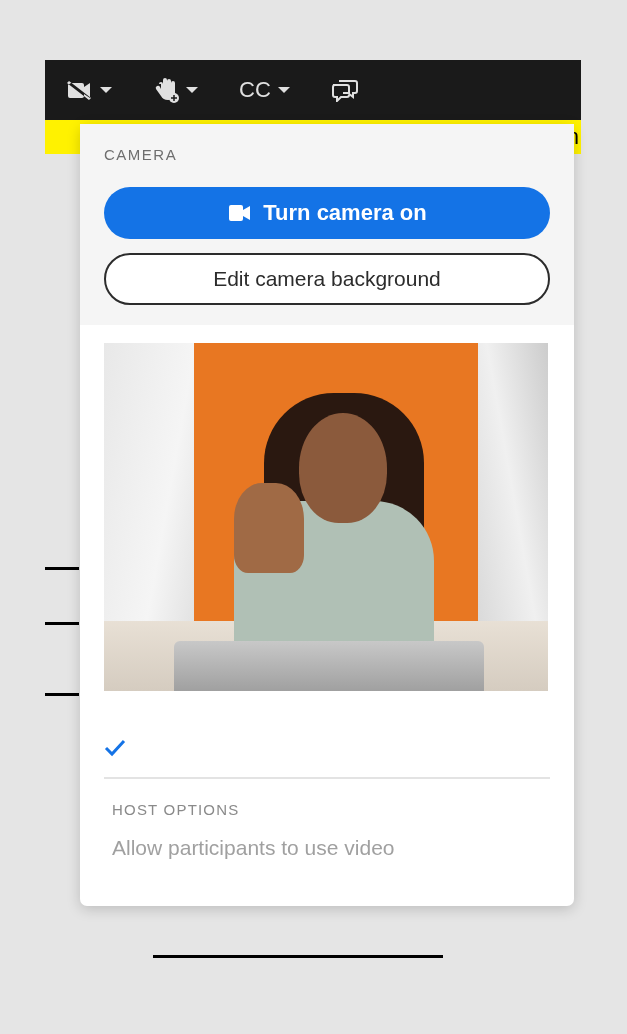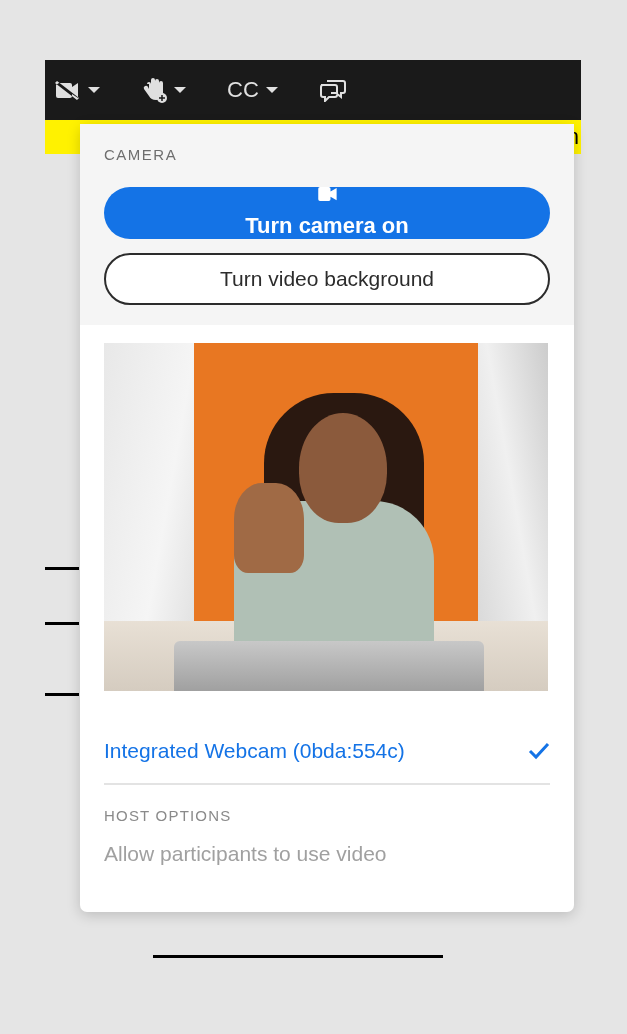--- a/index.html
+++ b/index.html
@@ -19,21 +19,21 @@
       position: absolute;
       left: 45px;
       top: 60px;
       width: 536px;
     }
     .toolbar {
       background: #1a1a1a;
       height: 60px;
       display: flex;
       align-items: center;
-      padding: 0 8px;
+      padding: 0 20px;
       gap: 40px;
     }
     .toolbar-item {
       display: flex;
       align-items: center;
       gap: 6px;
       cursor: pointer;
     }
     .toolbar-icon {
       fill: #e0e0e0;
@@ -95,21 +95,20 @@
       border-radius: 26px;
       color: #fff;
       font-size: 22px;
       font-weight: 600;
       display: flex;
       align-items: center;
       justify-content: center;
       gap: 12px;
       cursor: pointer;
       margin-bottom: 14px;
-      flex-direction: column;
     }
     .secondary-btn {
       width: 100%;
       height: 52px;
       background: #fff;
       border: 2px solid #2c2c2c;
       border-radius: 26px;
       color: #2c2c2c;
       font-size: 21px;
       font-weight: 500;
@@ -224,21 +223,21 @@
       fill: none;
       stroke: #1473e6;
       stroke-width: 3;
     }
     .divider {
       height: 2px;
       background: #e3e3e3;
       margin: 0 24px;
     }
     .host-section {
-      padding: 22px 24px 24px;
+      padding: 22px 32px 24px;
     }
     .host-title {
       color: #8a8a8a;
       font-size: 15px;
       letter-spacing: 1.2px;
       font-weight: 500;
       margin-bottom: 18px;
     }
     .host-option-disabled {
       color: #a0a0a0;
@@ -305,41 +304,40 @@
 <div class="dropdown">
   <div class="dropdown-header">
     <div class="dropdown-title">CAMERA</div>
     <button class="primary-btn">
       <svg width="24" height="16" viewBox="0 0 24 16">
         <path fill="#fff" d="M2 2 Q2 0 4 0 L14 0 Q16 0 16 2 L16 5 L23 1 L23 15 L16 11 L16 14 Q16 16 14 16 L4 16 Q2 16 2 14 Z"></path>
       </svg>
       <span>Turn camera on</span>
     </button>
     <button class="secondary-btn">
-      <span>Turn video background</span>
+      <span>Edit camera background</span>
     </button>
   </div>
 
   <div class="preview-section">
     <div class="preview-box">
       <div class="preview-bg-white"></div>
       <div class="preview-bg-orange"></div>
       <div class="preview-bg-right"></div>
       <div class="preview-desk"></div>
       <div class="preview-hair"></div>
       <div class="preview-person-body"></div>
       <div class="preview-person-head"></div>
       <div class="preview-hand"></div>
       <div class="preview-laptop"></div>
     </div>
   </div>
 
   <div class="device-section">
     <div class="device-row">
-      <span class="device-label">Integrated Webcam (0bda:554c)</span>
       <svg width="22" height="18" viewBox="0 0 22 18">
         <path class="check-icon" d="M2 9 L8 15 L20 2"></path>
       </svg>
     </div>
     <div class="divider"></div>
   </div>
 
   <div class="host-section">
     <div class="host-title">HOST OPTIONS</div>
     <div class="host-option-disabled">Allow participants to use video</div>

